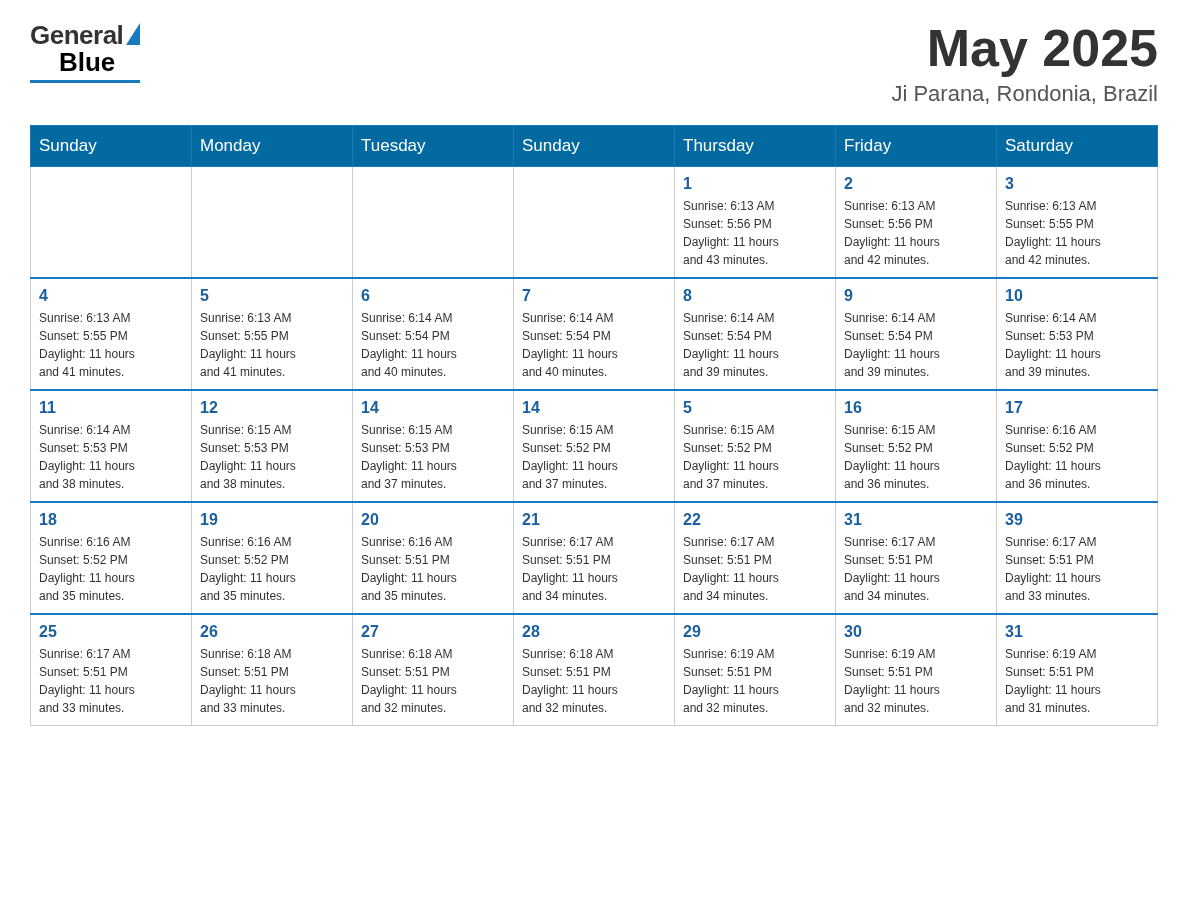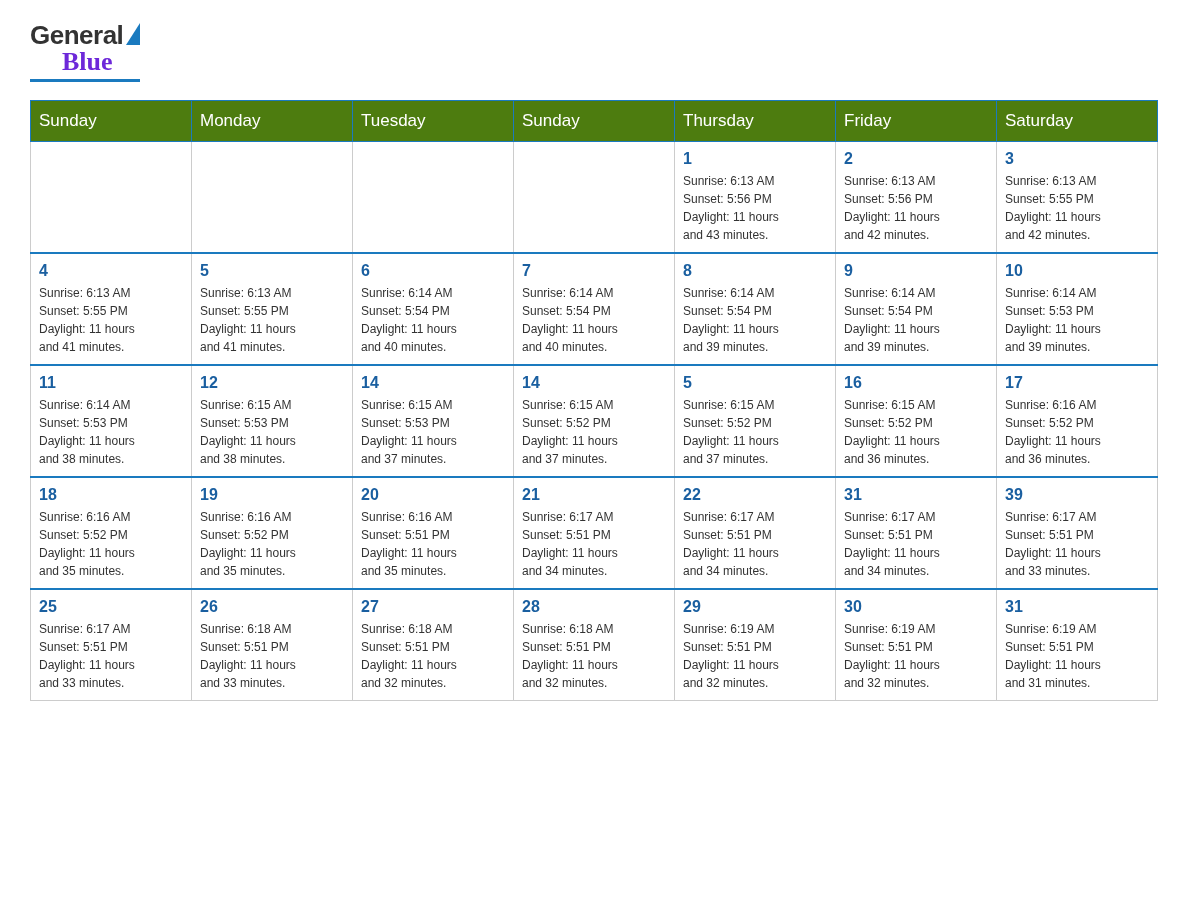--- a/index.html
+++ b/index.html
@@ -36,23 +36,22 @@
       width: 0;
       height: 0;
       border-left: 14px solid transparent;
       border-bottom: 22px solid #1a7abf;
       margin-left: 3px;
       margin-top: -4px;
     }
     .logo-blue {
       font-size: 26px;
       font-weight: bold;
-      color: #6d28d9;
+      color: #000000;
       margin-left: 2px;
-      font-family: Liberation Serif, serif;
     }
     .logo-underline {
       height: 3px;
       background: #1a7abf;
       width: 100%;
       margin-top: 2px;
     }
     .title-section {
       text-align: right;
     }
@@ -66,21 +65,21 @@
       font-size: 22px;
       color: #555;
       margin-top: 4px;
     }
     .calendar {
       width: 100%;
       border-collapse: collapse;
       border: 1px solid #ccc;
     }
     .calendar th {
-      background: #4d7c0f;
+      background: #0369a1;
       color: #fff;
       font-size: 17px;
       font-weight: normal;
       padding: 10px 8px;
       text-align: left;
       border: 1px solid #1a7abf;
     }
     .calendar td {
       vertical-align: top;
       padding: 8px 8px;
@@ -117,20 +116,22 @@
     <div class="logo-top">
       <span class="logo-general">General</span>
       <div class="logo-triangle"></div>
     </div>
     <div style="display:flex; align-items:center; margin-top:-4px; margin-left:2px;">
       <span class="logo-blue">Blue</span>
     </div>
     <div class="logo-underline"></div>
   </div>
   <div class="title-section">
+    <div class="month-title">May 2025</div>
+    <div class="location-title">Ji Parana, Rondonia, Brazil</div>
   </div>
 </div>
 
 <table class="calendar">
   <thead>
     <tr>
     <th>Sunday</th>
         <th>Monday</th>
         <th>Tuesday</th>
         <th>Sunday</th>

